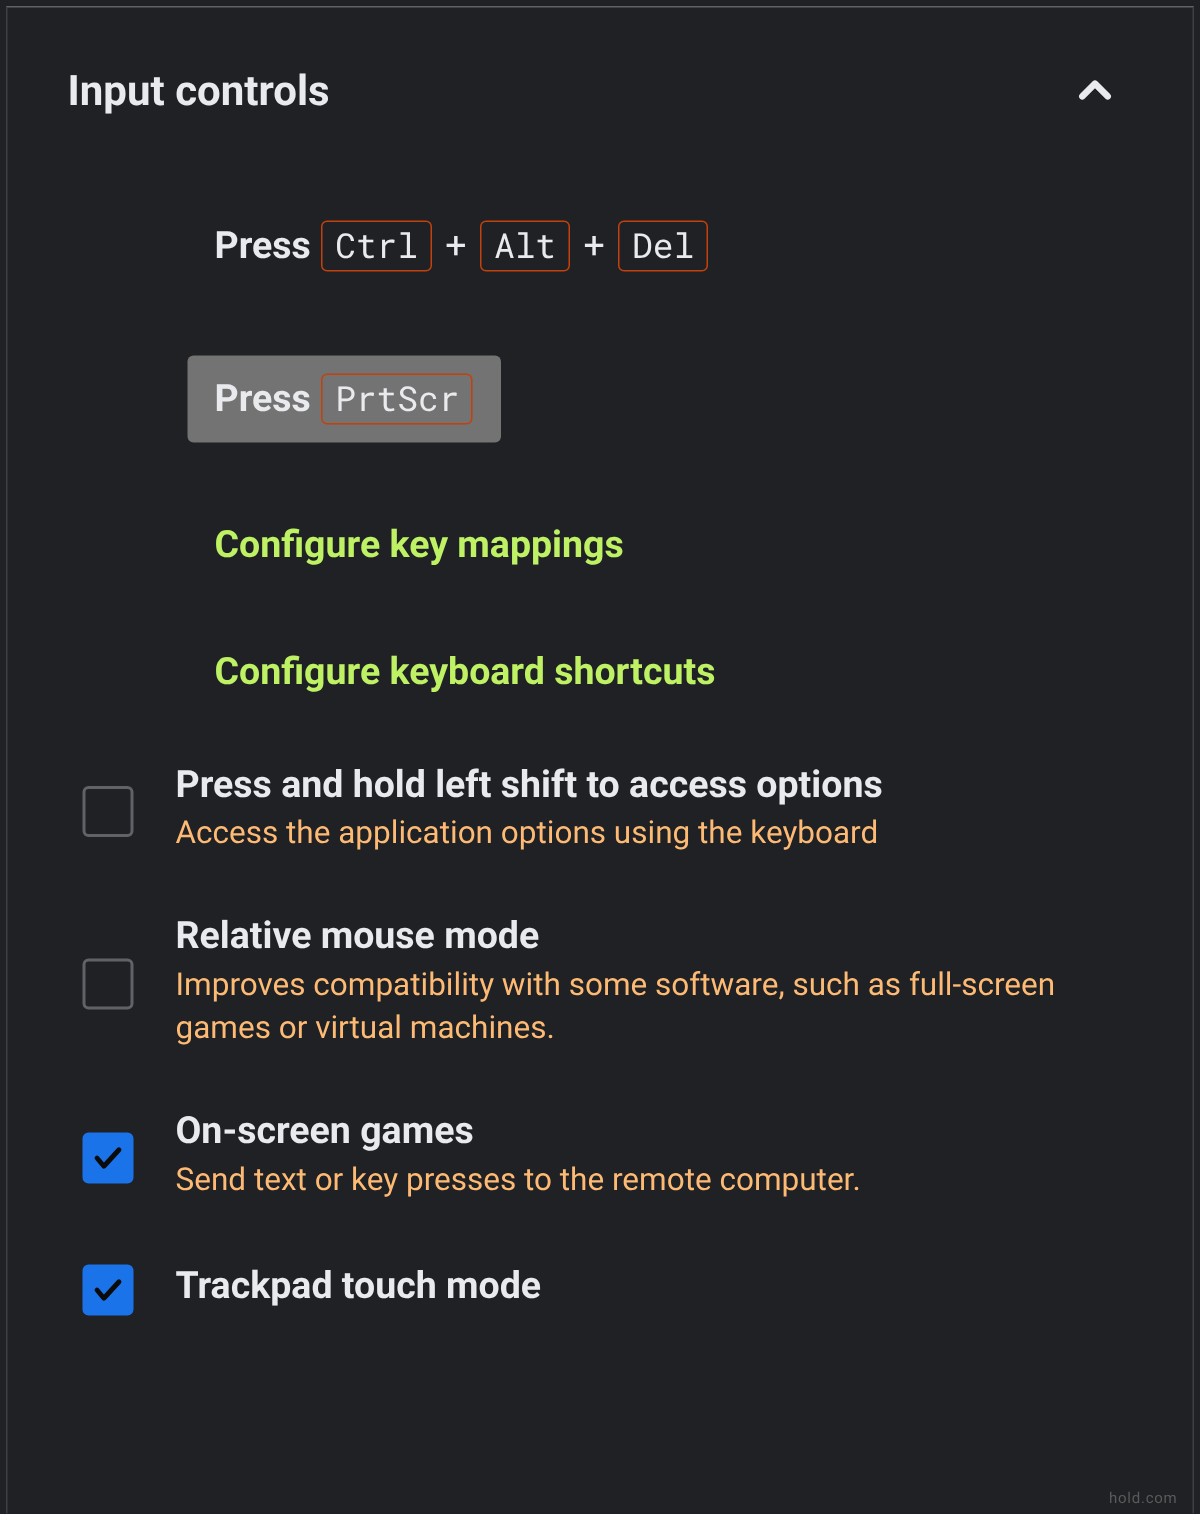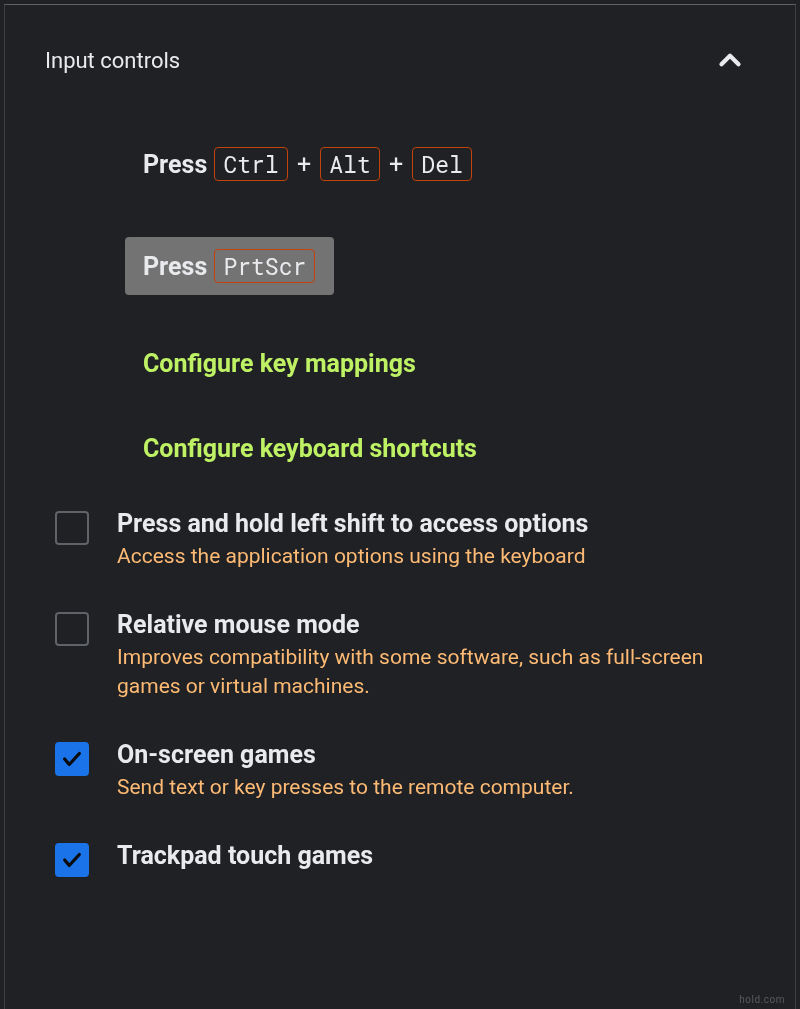--- a/index.html
+++ b/index.html
@@ -20,22 +20,22 @@
       padding: 30px 40px;
       position: relative;
     }
     .section-header {
       display: flex;
       align-items: center;
       justify-content: space-between;
       margin-bottom: 50px;
     }
     .section-title {
-      font-size: 22px;
-      font-weight: 400;
+      font-size: 28px;
+      font-weight: 700;
       color: #e8eaed;
     }
     .chevron {
       color: #e8eaed;
       cursor: pointer;
       padding: 8px;
     }
     .chevron svg { display: block; }
     .action-list {
       padding-left: 80px;
@@ -72,21 +72,21 @@
       color: #bef264;
       padding: 10px 18px;
       margin-bottom: 36px;
     }
     .options {
       padding-left: 10px;
       margin-top: 30px;
     }
     .option-row {
       display: flex;
-      align-items: flex-start;
+      align-items: center;
       margin-bottom: 40px;
       gap: 28px;
     }
     .checkbox {
       width: 34px;
       height: 34px;
       border: 2px solid #5f6368;
       border-radius: 4px;
       flex-shrink: 0;
       margin-top: 2px;
@@ -191,20 +191,20 @@
       </div>
     </div>
 
     <div class="option-row">
       <div class="checkbox checked">
         <svg width="22" height="22" viewBox="0 0 24 24" fill="none" stroke="#0b0b0b" stroke-width="3.5" stroke-linecap="round" stroke-linejoin="round">
             <polyline points="4 12 9 18 20 6"></polyline>
           </svg>
       </div>
       <div class="option-text">
-        <div class="option-title">Trackpad touch games</div>
+        <div class="option-title">Trackpad touch mode</div>
       </div>
     </div>
 
   </div>
 
   <div class="watermark">hold.com</div>
 </div>
 
 </body></html>

